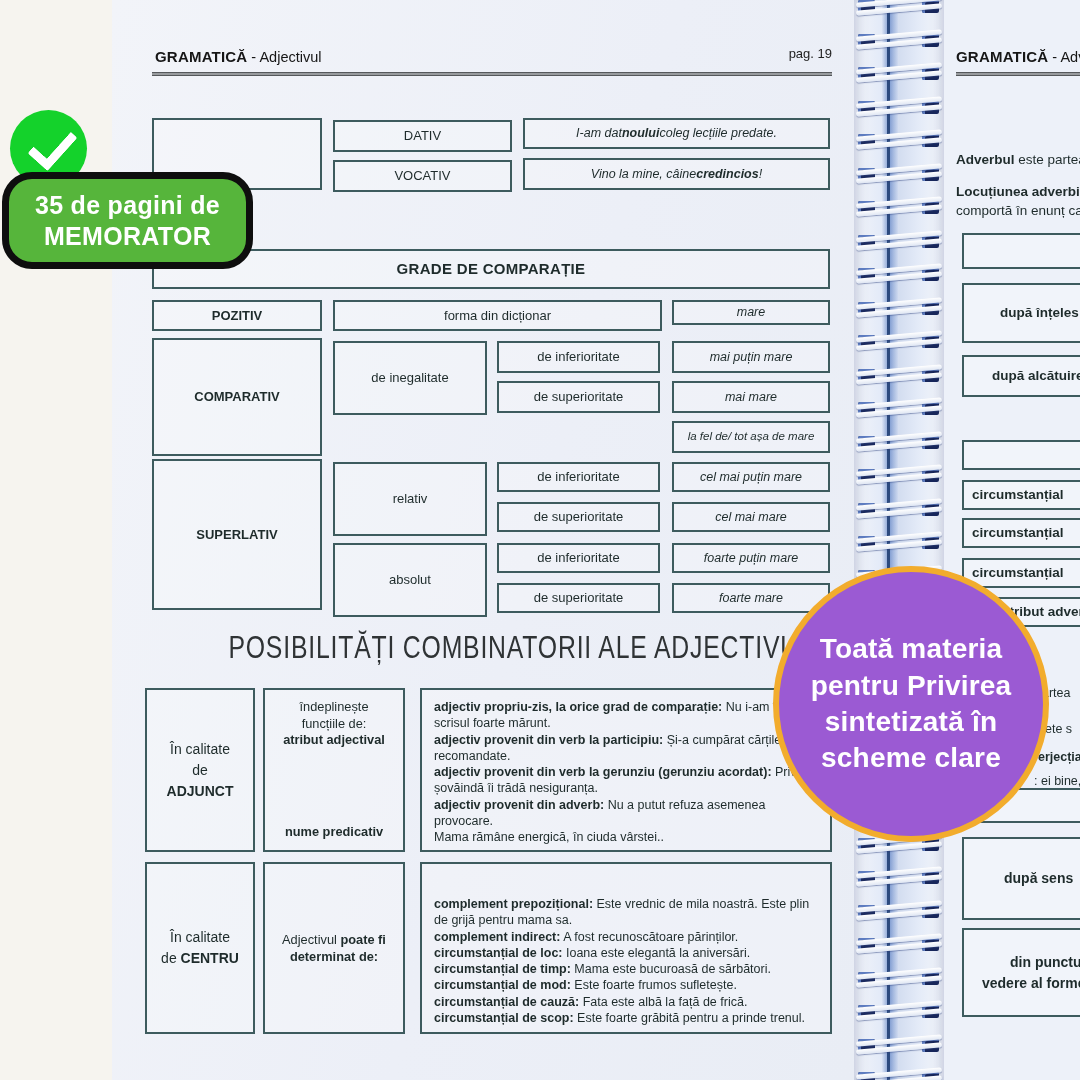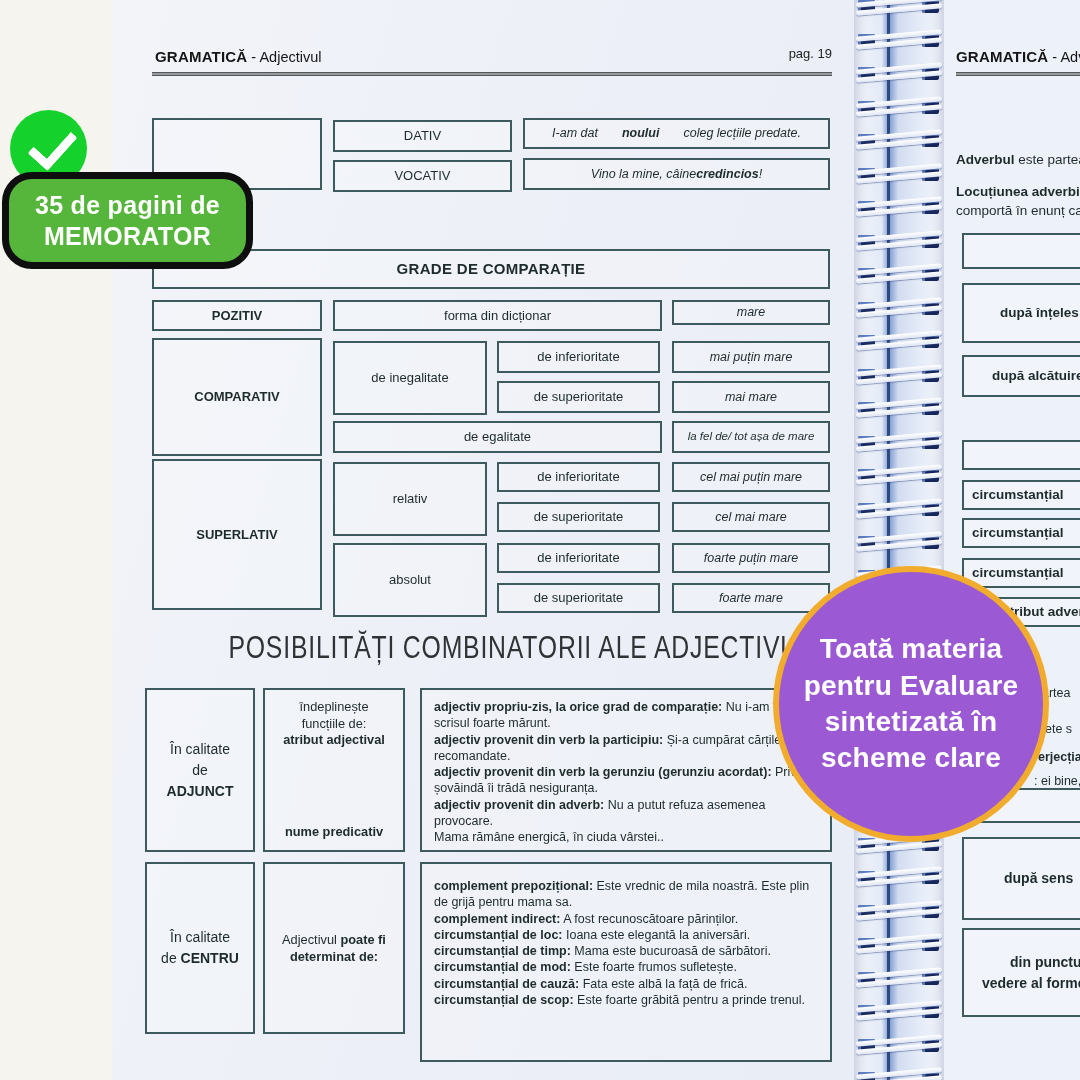--- a/index.html
+++ b/index.html
@@ -78,21 +78,21 @@
   <div id="left-page"></div>
 
   <div class="page-header" style="left:155px;top:48px;">
     <b>GRAMATICĂ</b><span> - Adjectivul</span>
   </div>
   <div class="pagenum" style="left:740px;top:46px;width:92px;">pag. 19</div>
   <div class="rule" style="left:152px;top:72px;width:680px;"></div>
 
   <div class="box" style="left:152px;top:118px;width:170px;height:72px;"></div>
   <div class="box" style="left:333px;top:120px;width:179px;height:32px;">DATIV</div>
-  <div class="box ital" style="left:523px;top:118px;width:307px;height:31px;gap:24px;">
+  <div class="box ital" style="left:523px;top:118px;width:307px;height:31px;">
     <span>I-am dat </span>
       <b>noului</b>
       <span> coleg lecțiile predate.</span>
   </div>
   <div class="box" style="left:333px;top:160px;width:179px;height:32px;">VOCATIV</div>
   <div class="box ital" style="left:523px;top:158px;width:307px;height:32px;">
     <span>Vino la mine, câine </span>
       <b>credincios</b>
       <span>!</span>
   </div>
@@ -102,21 +102,20 @@
   <div class="box bold" style="left:152px;top:300px;width:170px;height:31px;">POZITIV</div>
   <div class="box" style="left:333px;top:300px;width:329px;height:31px;">forma din dicționar</div>
   <div class="box ital" style="left:672px;top:300px;width:158px;height:25px;">mare</div>
 
   <div class="box bold" style="left:152px;top:338px;width:170px;height:118px;">COMPARATIV</div>
   <div class="box" style="left:333px;top:341px;width:154px;height:74px;">de inegalitate</div>
   <div class="box" style="left:497px;top:341px;width:163px;height:32px;">de inferioritate</div>
   <div class="box ital" style="left:672px;top:341px;width:158px;height:32px;">mai puțin mare</div>
   <div class="box" style="left:497px;top:381px;width:163px;height:32px;">de superioritate</div>
   <div class="box ital" style="left:672px;top:381px;width:158px;height:32px;">mai mare</div>
-  <div class="box" style="left:333px;top:421px;width:329px;height:32px;">de egalitate</div>
   <div class="box ital" style="left:672px;top:421px;width:158px;height:32px;font-size:11.5px;">la fel de/ tot așa de mare</div>
 
   <div class="box bold" style="left:152px;top:459px;width:170px;height:151px;">SUPERLATIV</div>
   <div class="box" style="left:333px;top:462px;width:154px;height:74px;">relativ</div>
   <div class="box" style="left:497px;top:462px;width:163px;height:30px;">de inferioritate</div>
   <div class="box ital" style="left:672px;top:462px;width:158px;height:30px;">cel mai puțin mare</div>
   <div class="box" style="left:497px;top:502px;width:163px;height:30px;">de superioritate</div>
   <div class="box ital" style="left:672px;top:502px;width:158px;height:30px;">cel mai mare</div>
   <div class="box" style="left:333px;top:543px;width:154px;height:74px;">absolut</div>
   <div class="box" style="left:497px;top:543px;width:163px;height:30px;">de inferioritate</div>
@@ -148,21 +147,21 @@
     <p>Mama rămâne energică, în ciuda vârstei..</p>
   </div>
 
   <div class="box" style="left:145px;top:862px;width:110px;height:172px;flex-direction:column;font-size:14px;line-height:1.5;">
     <span>În calitate</span>
     <span><span>de </span><b>CENTRU</b></span>
   </div>
   <div class="box" style="left:263px;top:862px;width:142px;height:172px;font-size:12.8px;line-height:1.35;padding:3px 8px;">
     <span><span>Adjectivul </span><b>poate fi determinat de:</b></span>
   </div>
-  <div class="cell-detail" style="left:420px;top:862px;width:412px;height:200px;padding-top:14px;">
+  <div class="cell-detail" style="left:420px;top:862px;width:412px;height:172px;padding-top:32px;">
     <p>
       <b>complement prepozițional:</b><span> Este vrednic de mila noastră. Este plin de grijă pentru mama sa.</span><br>
       <b>complement indirect:</b><span> A fost recunoscătoare părinților.</span><br>
       <b>circumstanțial de loc:</b><span> Ioana este elegantă la aniversări.</span><br>
       <b>circumstanțial de timp:</b><span> Mama este bucuroasă de sărbători.</span><br>
       <b>circumstanțial de mod:</b><span> Este foarte frumos sufletește.</span><br>
       <b>circumstanțial de cauză:</b><span> Fata este albă la față de frică.</span><br>
       <b>circumstanțial de scop:</b><span> Este foarte grăbită pentru a prinde trenul.</span>
     </p>
   </div>
@@ -410,18 +409,18 @@
 
   <div id="check-circle">
     <span id="check-mark"></span>
   </div>
   <div id="badge">
     <span>35 de pagini de</span>
     <span>MEMORATOR</span>
   </div>
   <div id="promo-circle">
     <span>Toată materia</span>
-    <span>pentru Evaluare</span>
+    <span>pentru Privirea</span>
     <span>sintetizată în</span>
     <span>scheme clare</span>
   </div>
 
 </div>
 
 </body></html>

